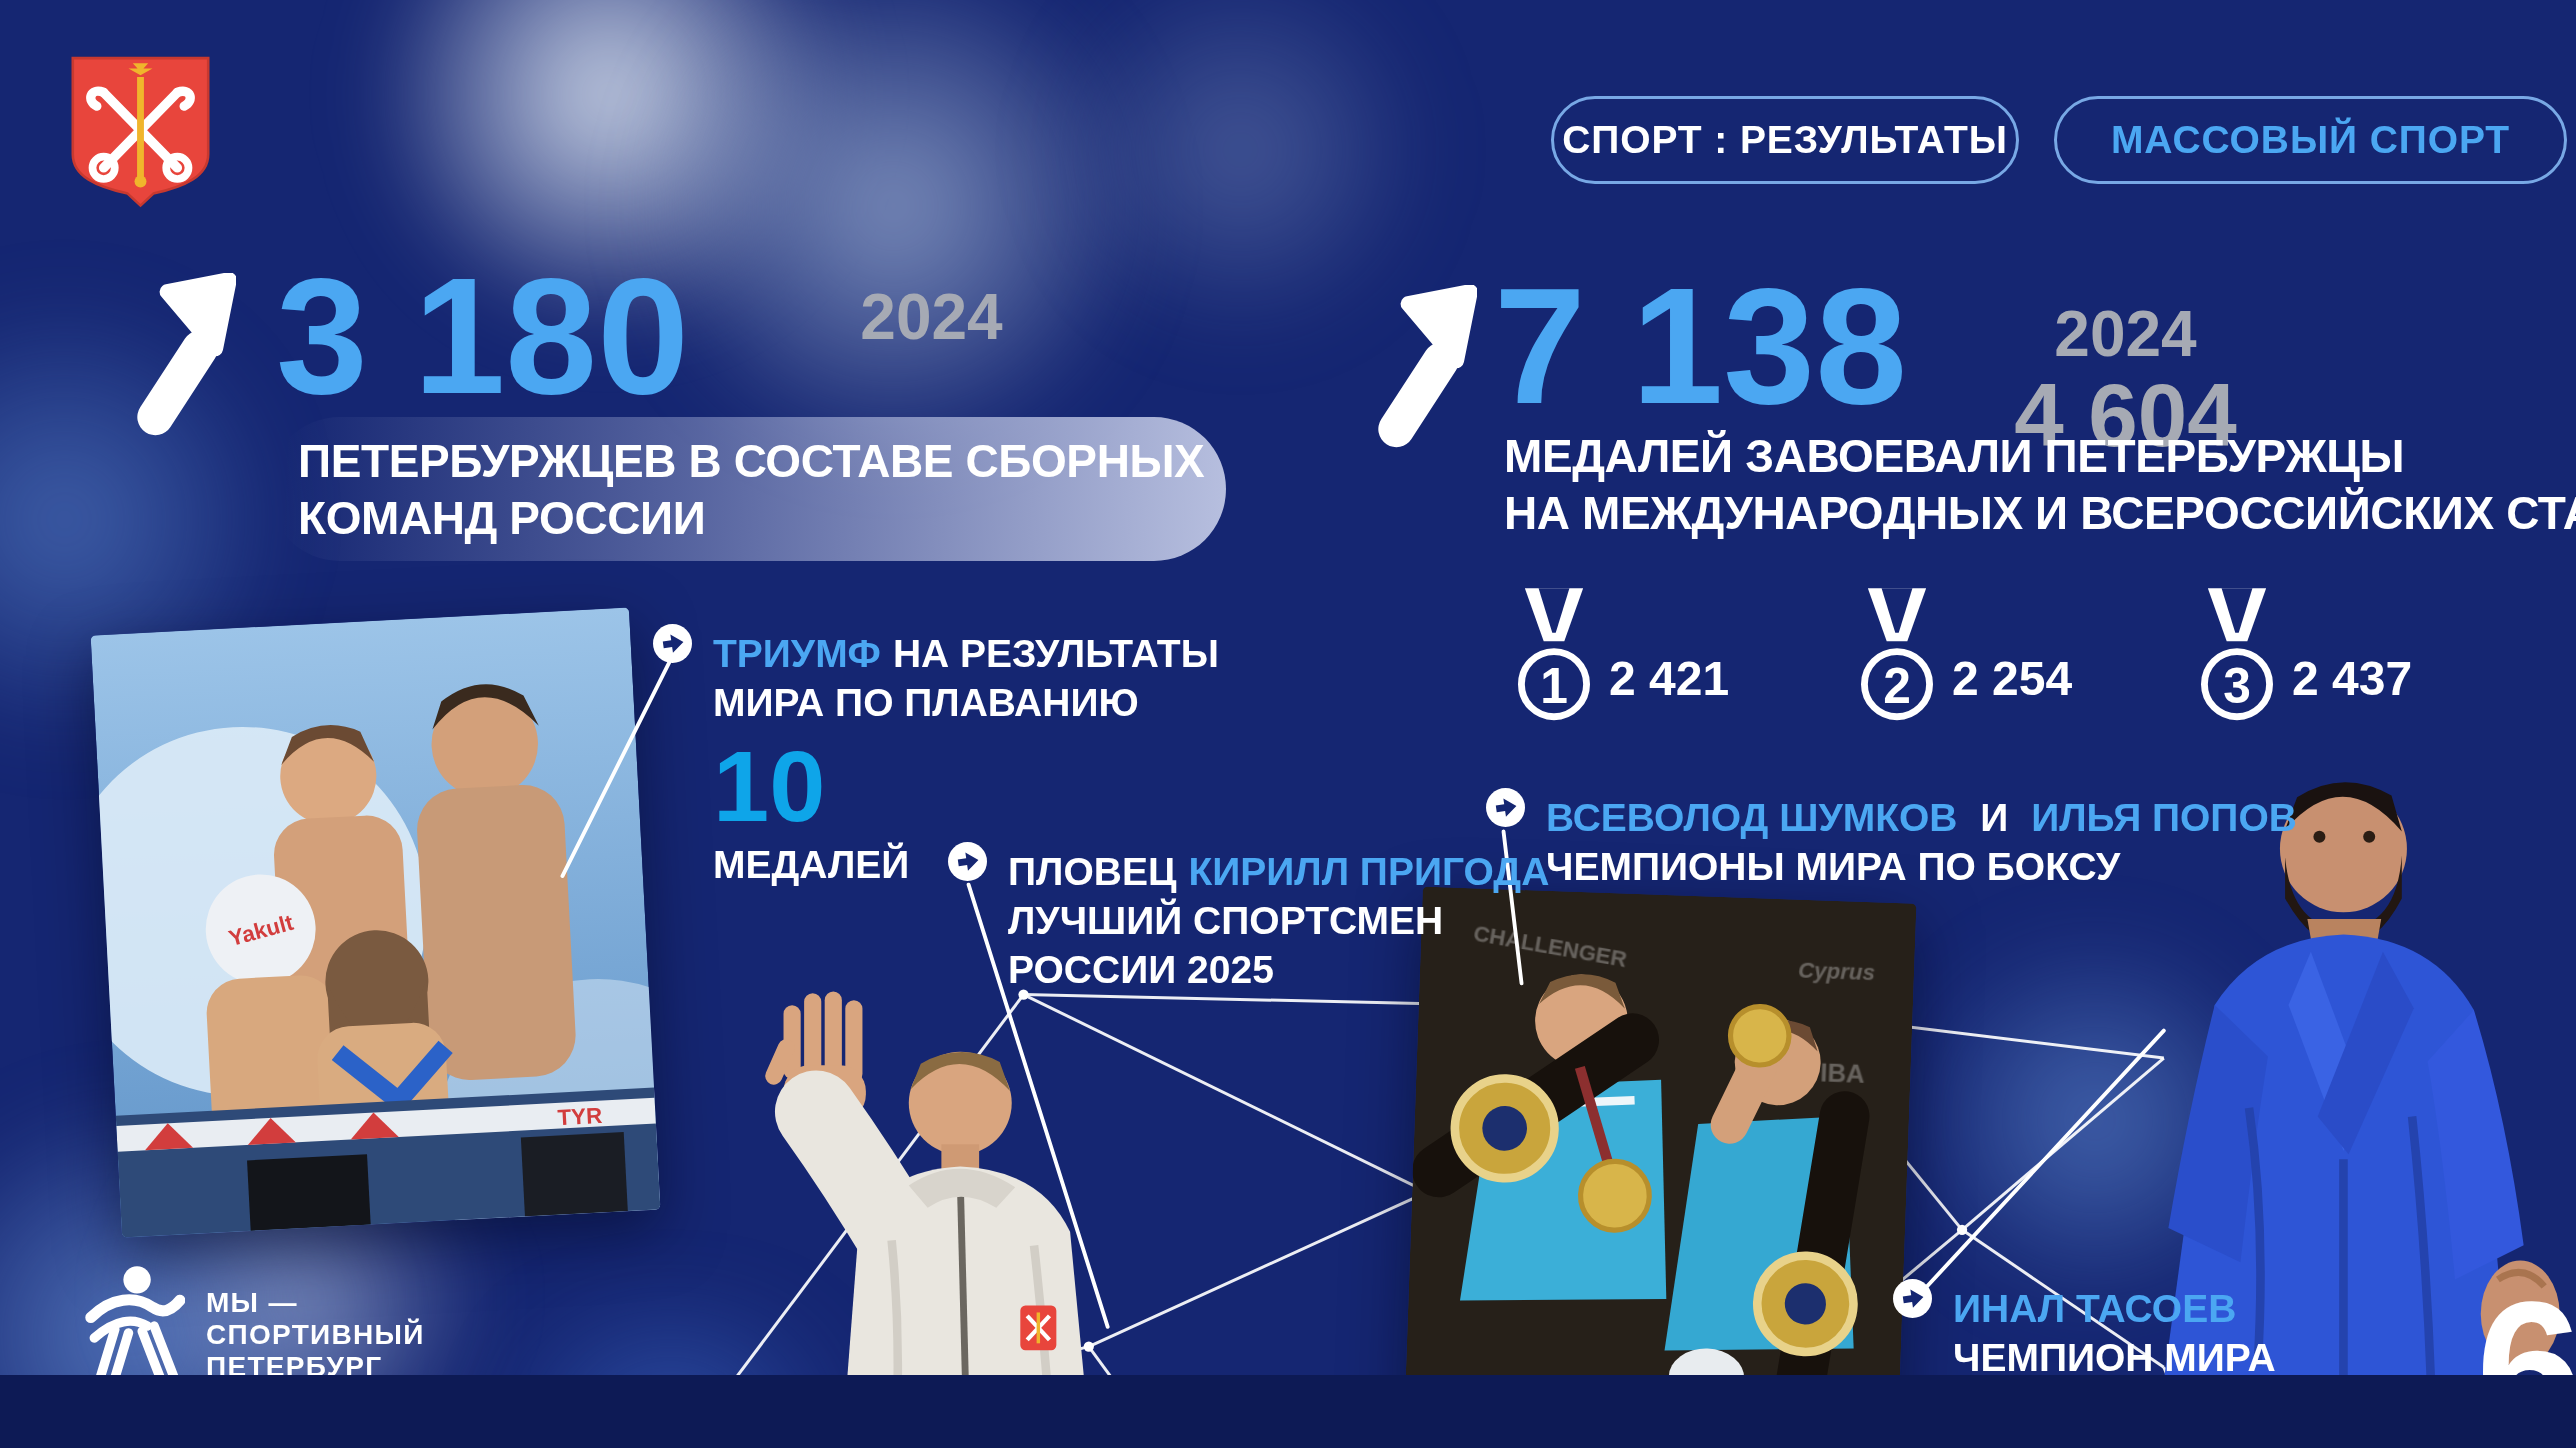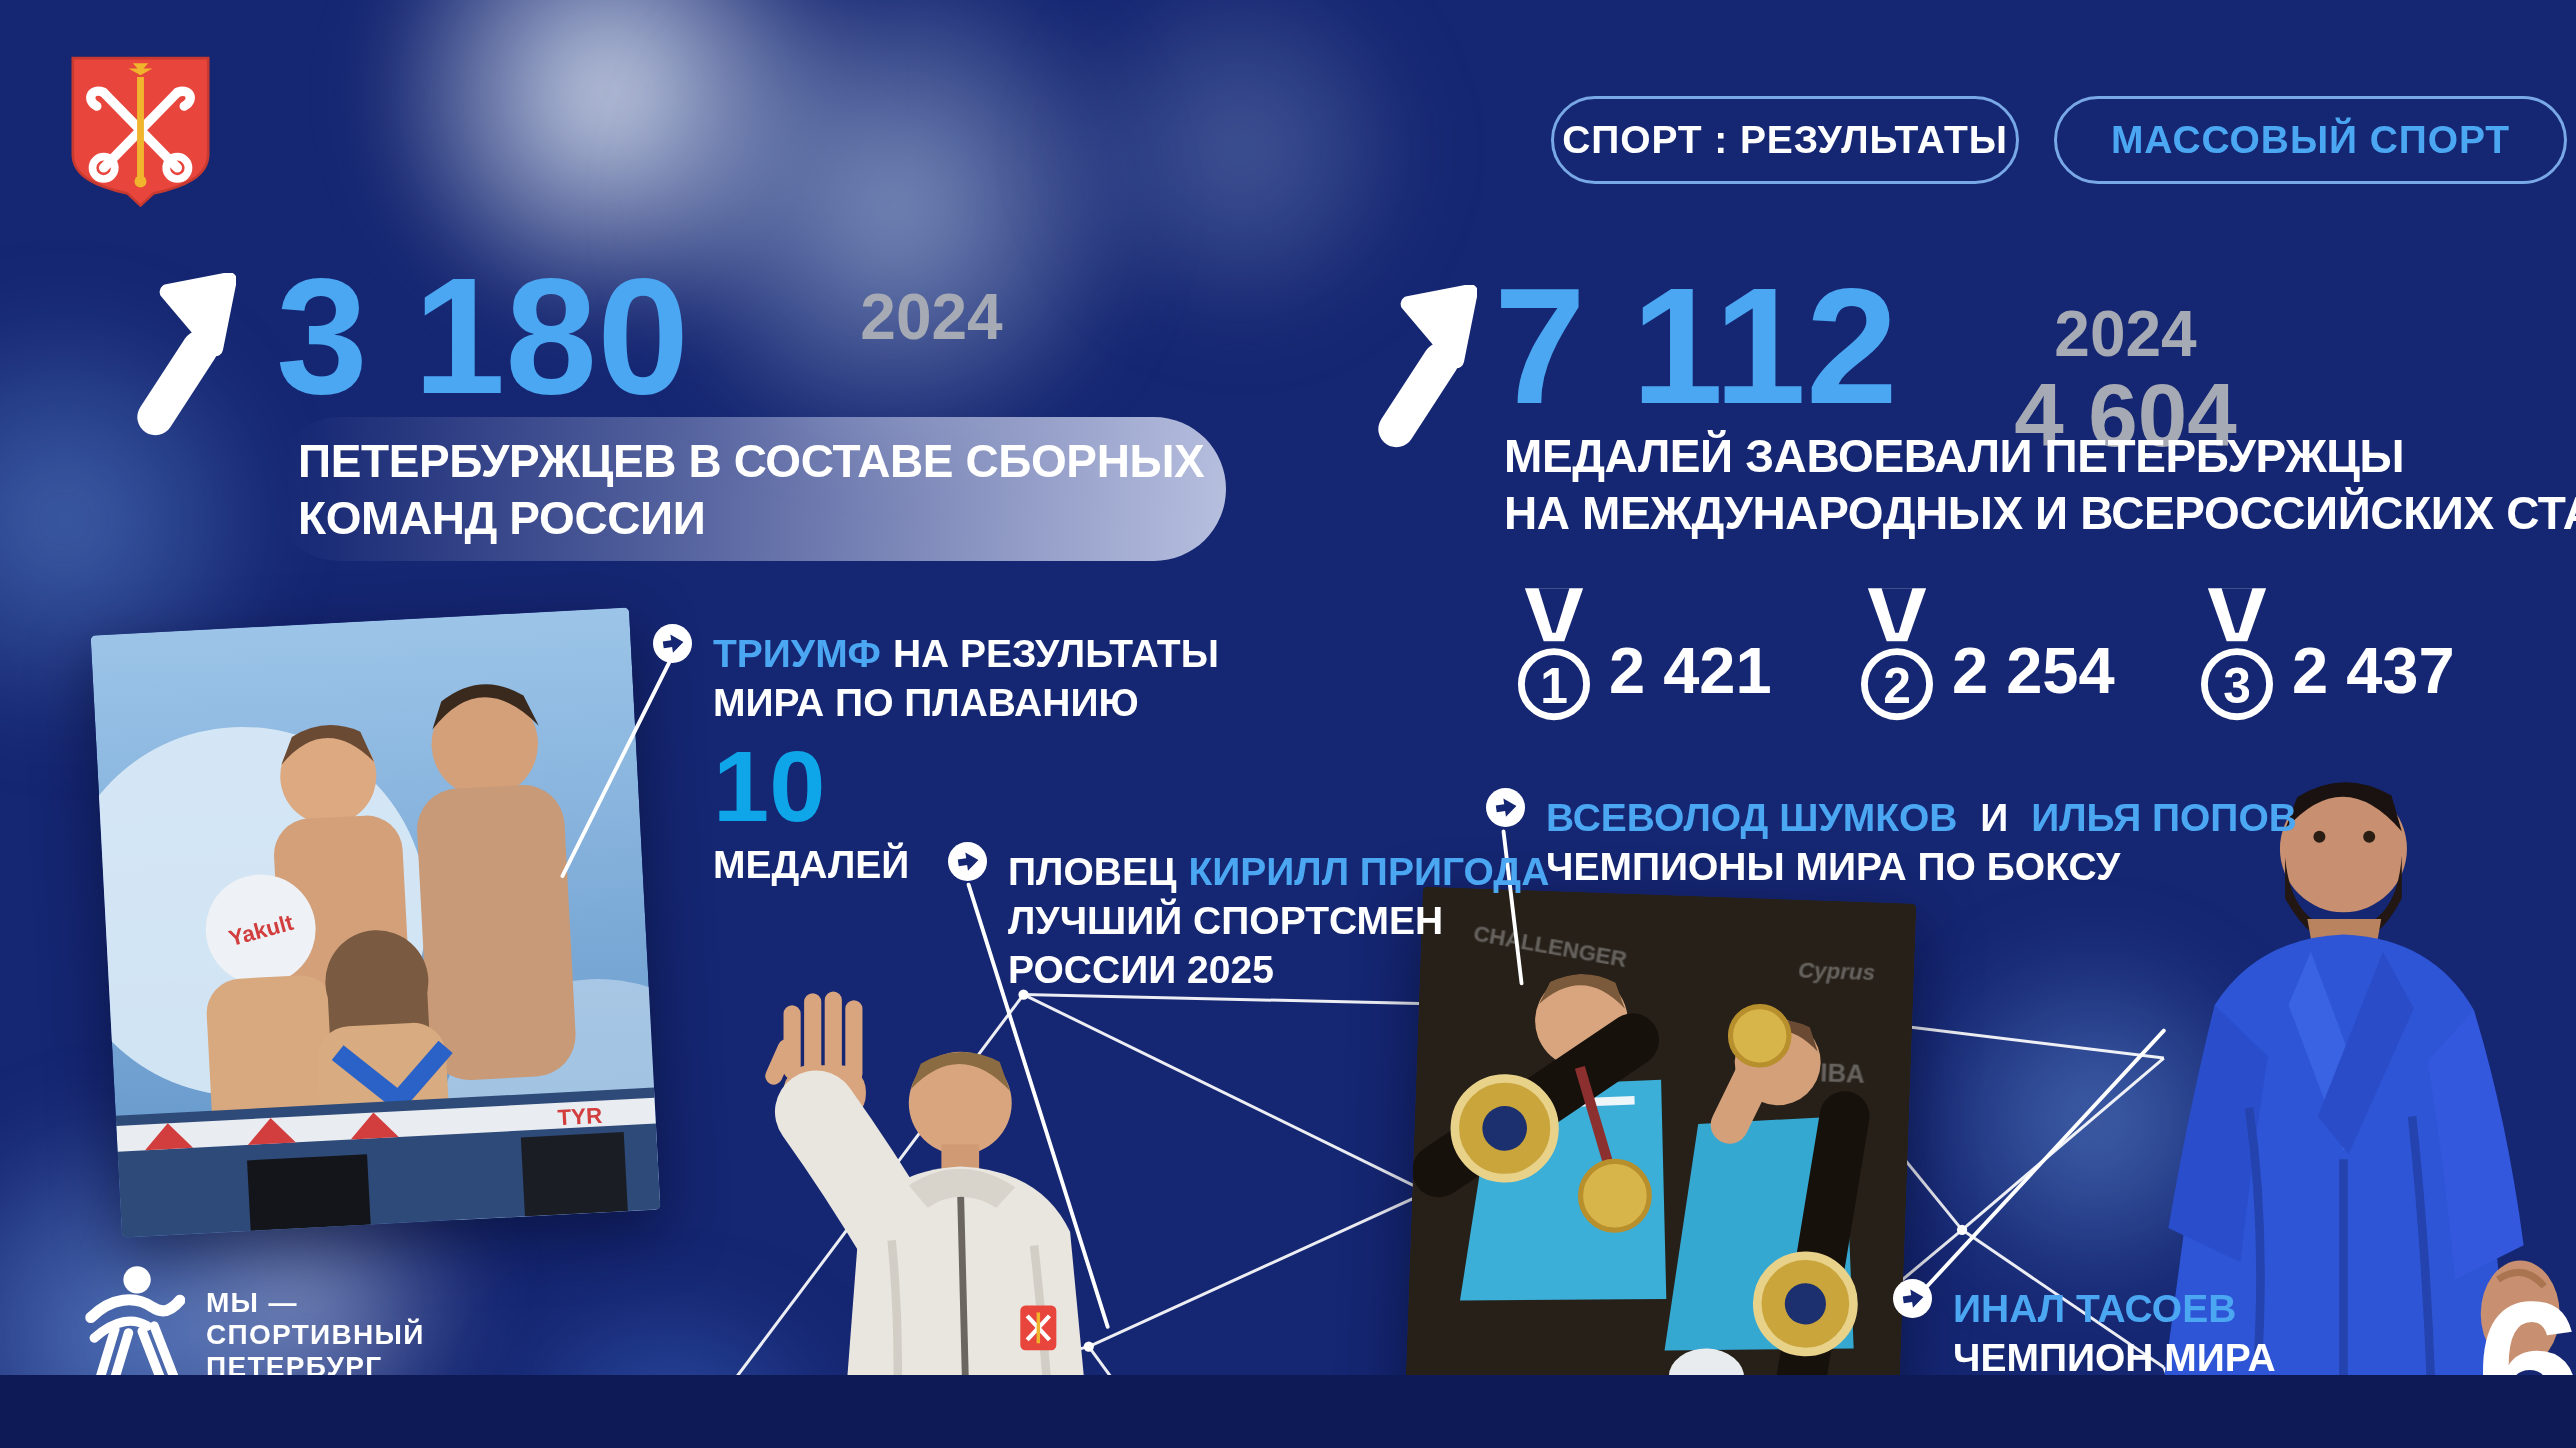--- a/index.html
+++ b/index.html
@@ -33,21 +33,21 @@
     left:268px;top:417px;width:958px;height:144px;border-radius:77px;z-index:4;
     background:linear-gradient(93deg,rgba(190,198,232,0) 2%,rgba(196,204,236,.38) 45%,rgba(219,225,247,.82) 100%);
   }
   .caption{
     position:absolute;z-index:5;color:#ffffff;font-weight:bold;font-size:46px;
     line-height:1.24;letter-spacing:-0.4px;white-space:nowrap;
   }
   
   .medal-item{position:absolute;z-index:5;display:flex;align-items:flex-end;}
   .medal-ico{width:72px;height:134px;}
-  .medal-num{color:#fff;font-weight:bold;font-size:65px;line-height:1;margin-left:19px;margin-bottom:19px;white-space:nowrap;}
+  .medal-num{color:#fff;font-weight:bold;font-size:48px;line-height:1;margin-left:19px;margin-bottom:19px;white-space:nowrap;}
   
   .callout{position:absolute;z-index:9;}
   .co-circle{position:absolute;left:0;top:0;width:39px;height:39px;}
   .co-text{position:absolute;left:60px;top:5.2px;color:#fff;font-weight:bold;font-size:39px;line-height:1.26;white-space:nowrap;}
   .blue{color:#4ba7f2;}
   .co-big{font-size:101px;line-height:1.0;color:#0ea5e9;margin-top:8.6px;}
   .co-small{font-size:39px;line-height:1.1;margin-top:6.9px;}
   
   .photo{position:absolute;overflow:hidden;box-shadow:0 20.6px 60px rgba(2,6,30,.5);}
   .cutout{position:absolute;}
@@ -130,21 +130,21 @@
   <div class="abs pill"></div>
   <div class="caption" style="left:298px;top:433px;">
     <div>ПЕТЕРБУРЖЦЕВ В СОСТАВЕ СБОРНЫХ</div>
     <div>КОМАНД РОССИИ</div>
   </div>
 
   <svg class="abs up-arrow" style="left:1374px;top:285px;" viewBox="0 0 120 190">
     <line x1="26" y1="168" x2="78" y2="88" stroke="#fff" stroke-width="42" stroke-linecap="round"></line>
     <polygon points="40,22 112,8 96,88" fill="#fff" stroke="#fff" stroke-width="18" stroke-linejoin="round"></polygon>
   </svg>
-  <div class="bigval" style="left:1494px;top:264px;">7 112</div>
+  <div class="bigval" style="left:1494px;top:264px;">7 138</div>
   <div class="yearbox" style="left:2014px;top:302px;width:223px;">
     <div class="yr">2024</div>
     <div class="pv">4 604</div>
   </div>
   <div class="caption" style="left:1504px;top:428px;">
     <div>МЕДАЛЕЙ ЗАВОЕВАЛИ ПЕТЕРБУРЖЦЫ</div>
     <div>НА МЕЖДУНАРОДНЫХ И ВСЕРОССИЙСКИХ СТАРТАХ</div>
   </div>
 
   <div class="medal-item" style="left:1518px;top:588px;">

